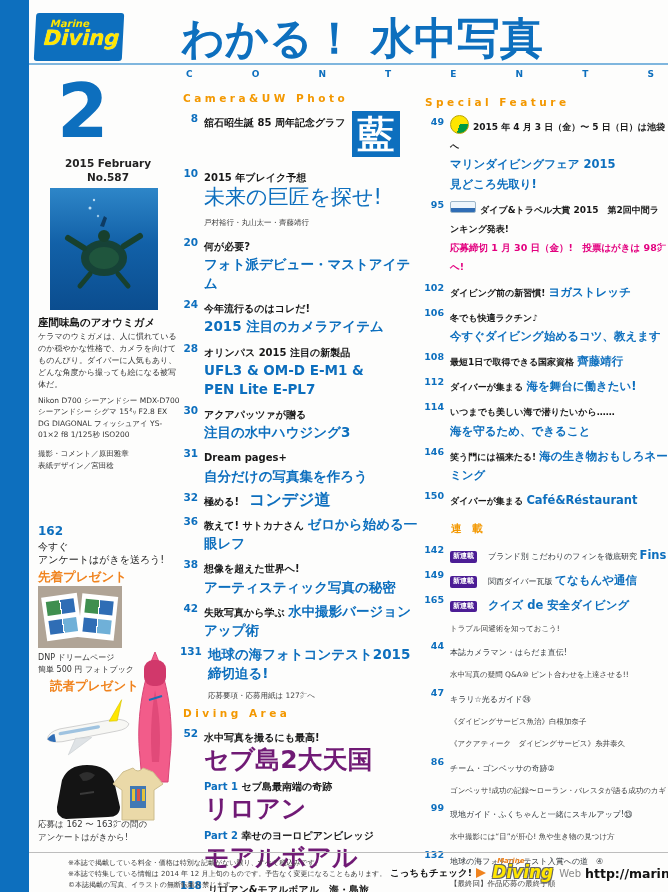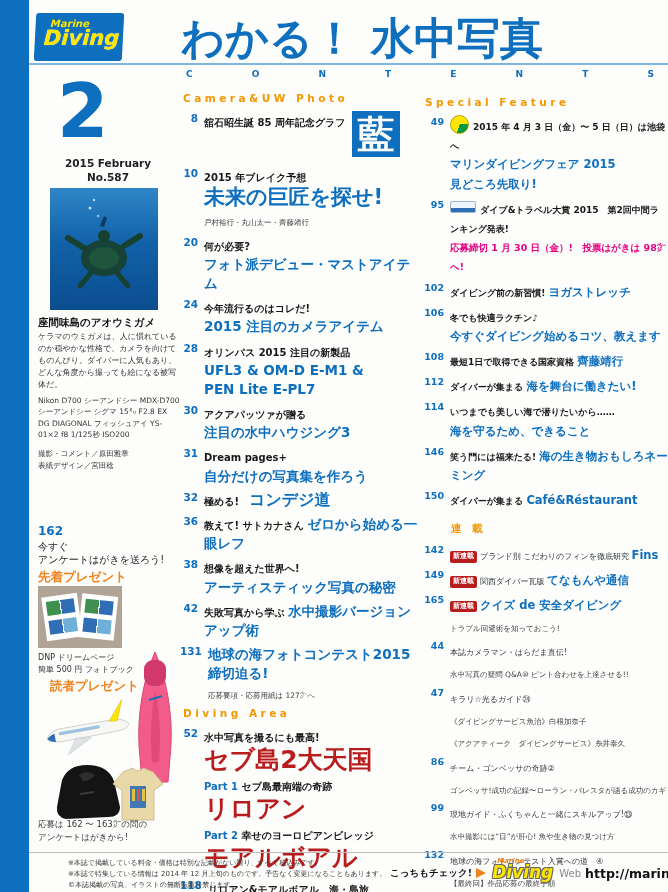--- a/index.html
+++ b/index.html
@@ -65,29 +65,29 @@
   .sec-serial .line{line-height:1.38;white-space:nowrap;}
   .rel{position:relative;}
   .h50{min-height:50px;}
   .ai-box{position:absolute;left:148px;top:0;width:48px;height:46px;background:#0d6fbe;color:#fff;
           display:flex;align-items:center;justify-content:center;font-size:37px;font-weight:bold;line-height:1;}
 
   .c-k{font-size:10px;font-weight:bold;color:#181818;}
   .sec-special .c-k{font-size:9px;}
   .c-s{font-size:7.5px;color:#3c3c3c;}
   .c-s1{font-size:8px;color:#30363b;}
-  .c-t1{font-size:25px;font-weight:900;color:#b91c1c;}
-  .c-t2{font-size:21px;font-weight:700;color:#0d6fbe;}
+  .c-t1{font-size:25px;font-weight:900;color:#701a75;}
+  .c-t2{font-size:21px;font-weight:400;color:#0d6fbe;}
   .c-t2c{font-size:16px;font-weight:900;color:#0d6fbe;}
   .c-t3{font-size:13.5px;font-weight:800;color:#0d6fbe;}
   .c-t4{font-size:11.5px;font-weight:800;color:#0d6fbe;}
   .c-part{font-size:10px;font-weight:800;color:#0d6fbe;}
   .c-m{font-size:9.5px;font-weight:800;color:#e3007f;}
-  .c-badge{display:inline-block;background:#b91c1c;color:#fff;font-size:7px;font-weight:bold;
-           padding:1px 3px;border-radius:2px;margin-right:3px;position:relative;top:-1px;}
+  .c-badge{display:inline-block;background:#4c1d95;color:#fff;font-size:7px;font-weight:bold;
+           padding:1px 3px;border-radius:2px;margin-right:11px;position:relative;top:-1px;}
 
   .icon-fair{display:inline-block;width:17px;height:17px;border-radius:50%;
              background:conic-gradient(#ffe600 0 25%,#009a44 25% 55%,#ffe600 55% 100%);
              border:1px solid #b9a400;margin-right:4px;vertical-align:-4px;}
   .icon-award{display:inline-block;width:24px;height:10px;border-radius:2px;
               background:linear-gradient(180deg,#eef6fc 0 55%,#2f6db5 55% 100%);
               border:1px solid #9db6c9;margin-right:4px;}
 
   
   .frule{position:absolute;left:29px;top:852px;width:639px;height:1px;background:#bdbdbd;}

